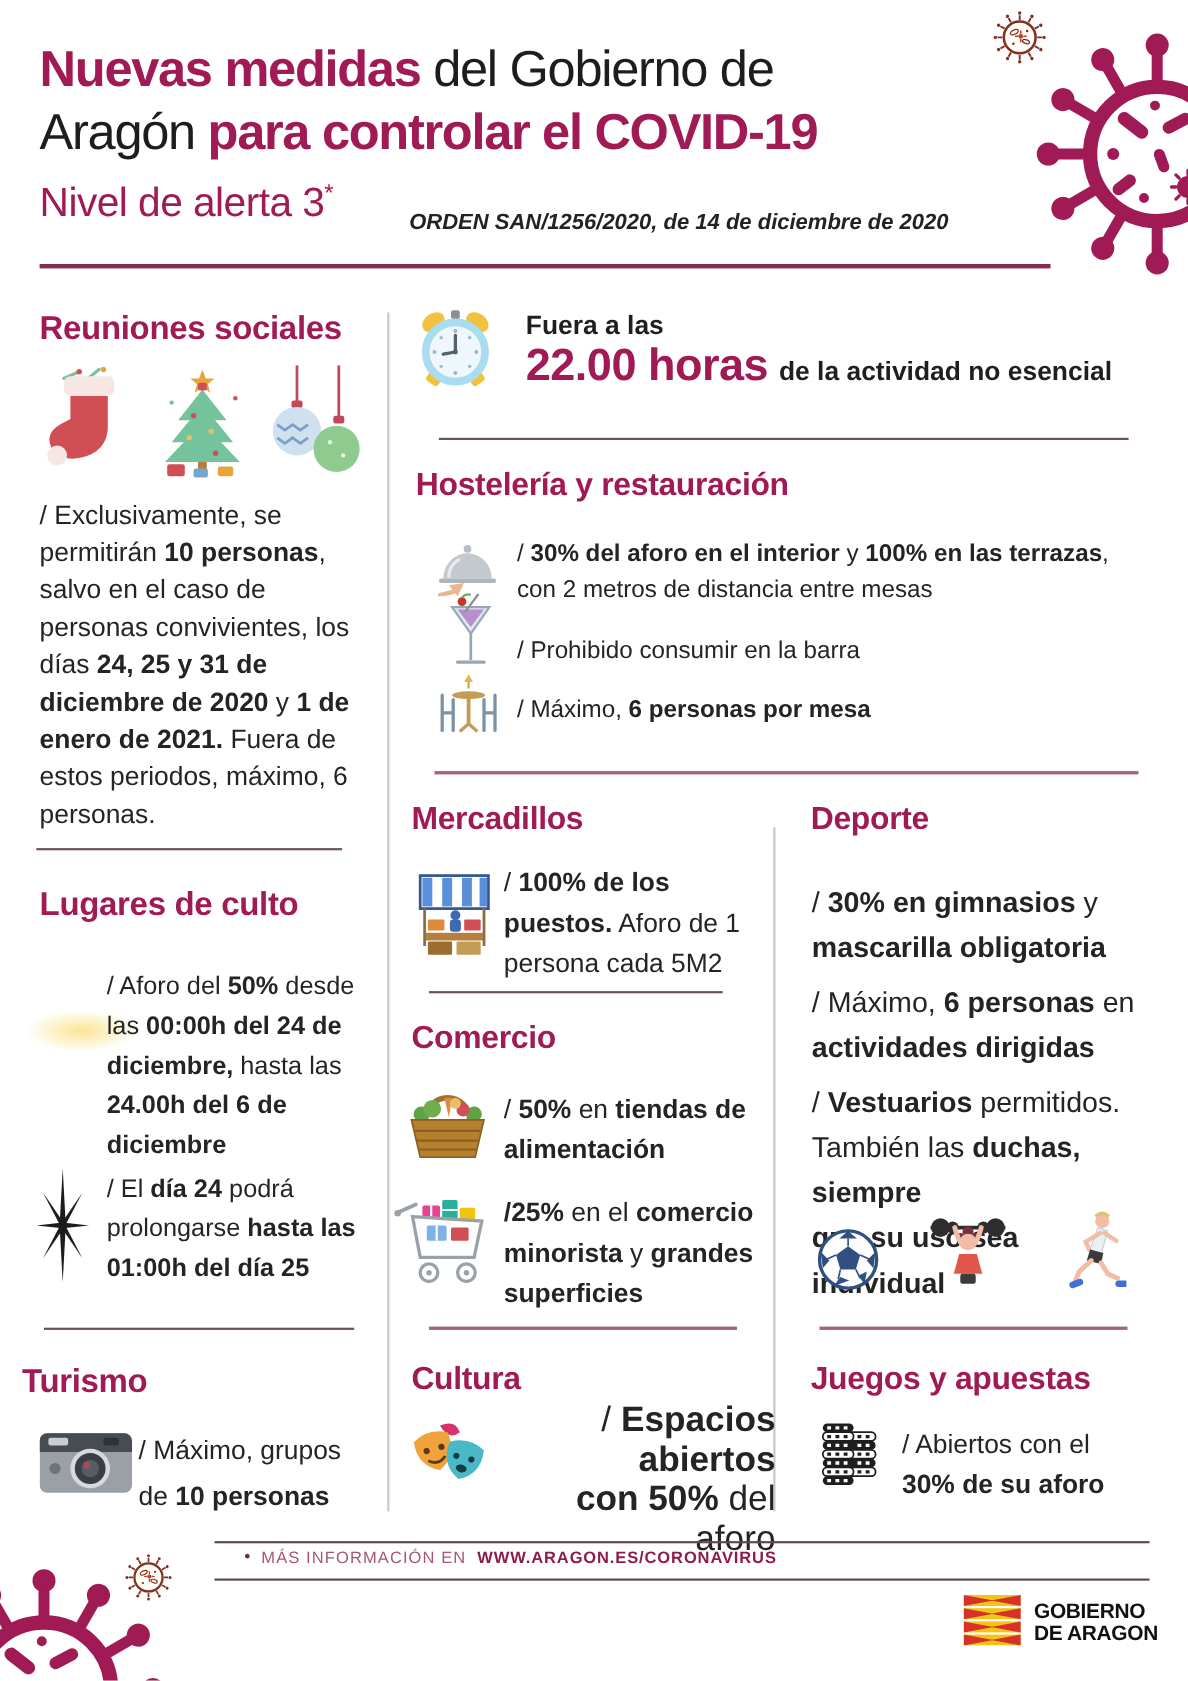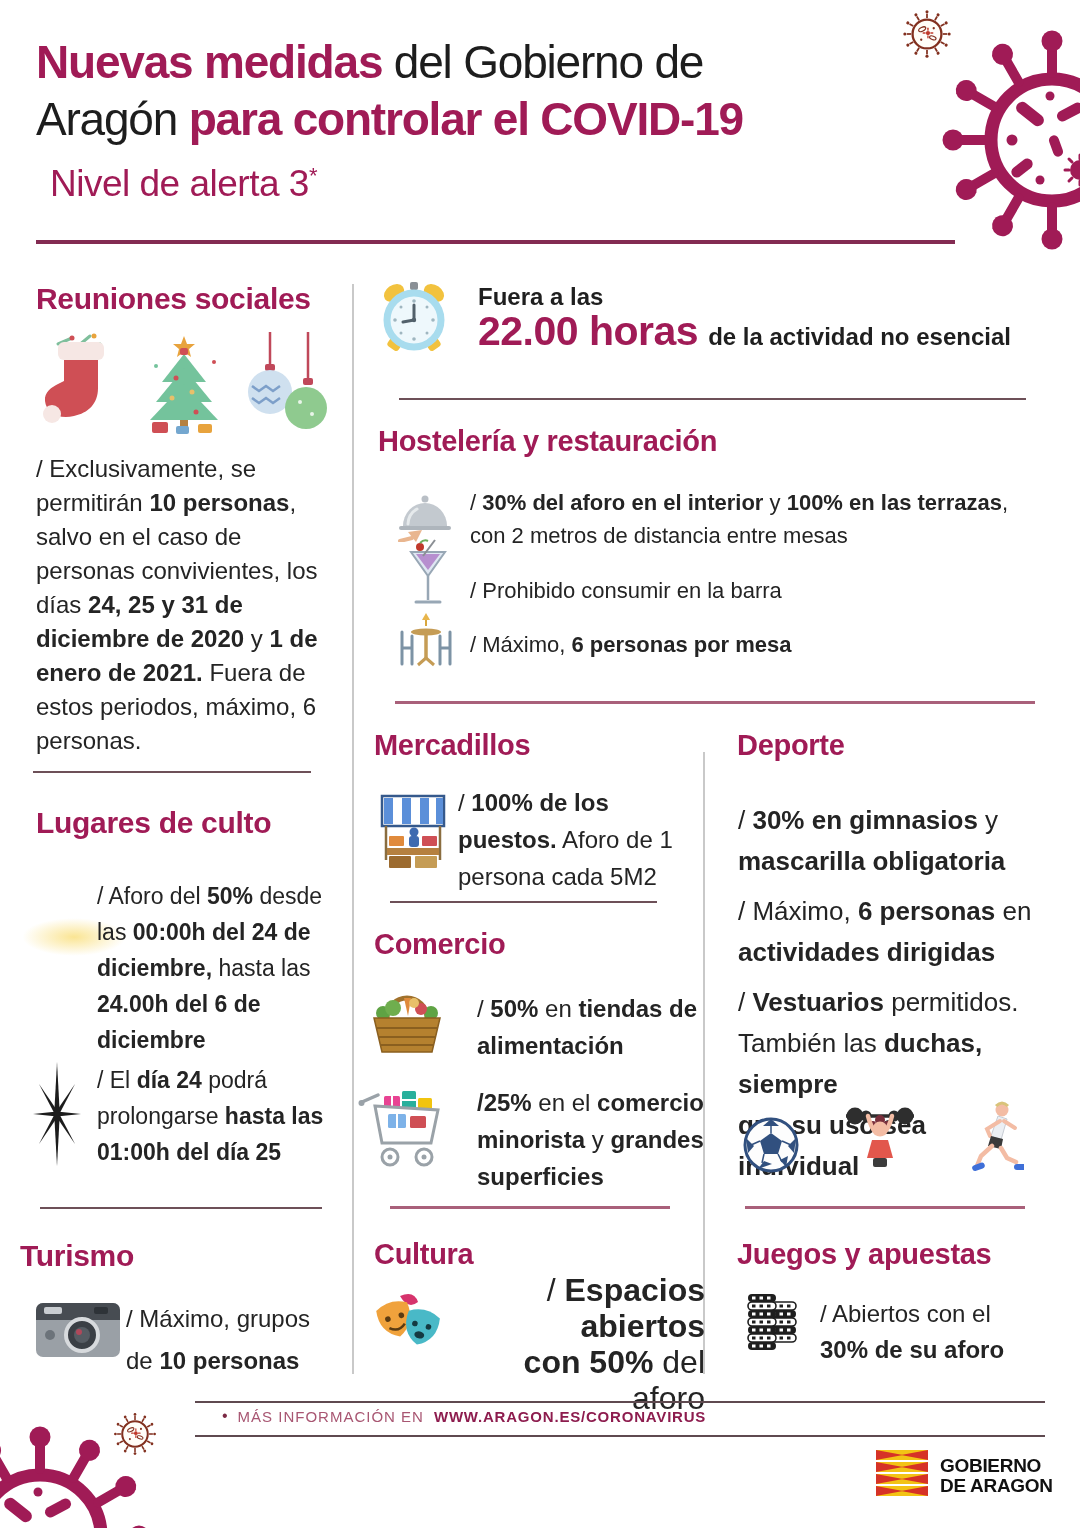--- a/index.html
+++ b/index.html
@@ -5,40 +5,40 @@
   html,body{margin:0;padding:0;background:#ffffff;}
   .page{position:relative;width:1080px;height:1528px;background:#ffffff;overflow:hidden;
         font-family:"Liberation Sans",sans-serif;color:#242424;}
   .abs{position:absolute;}
   .b{font-weight:700;}
   .rich{white-space:pre-line;}
   
   .title{left:36px;top:34px;width:920px;font-size:46px;line-height:57px;letter-spacing:-1.2px;
          font-weight:400;color:#1d1d1d;white-space:pre-line;}
   .title .b{color:#A01B56;font-weight:800;}
-  .alert{left:36px;top:163px;font-size:37px;color:#A01B56;font-weight:400;letter-spacing:-0.5px;margin-left:14px;}
+  .alert{left:36px;top:163px;font-size:37px;color:#A01B56;font-weight:400;letter-spacing:-0.5px;}
   .alert sup{font-size:22px;}
   .order{left:372px;top:191px;font-size:20px;font-style:italic;font-weight:700;color:#222;}
   .rule-header{left:36px;top:240px;width:919px;height:4px;background:#832B52;}
   
   .hline{height:2px;background:#6d5058;}
   .hline.pink{background:#a9607a;height:2.5px;}
   .vline{width:2px;background:#c9c9c9;}
   
   .sec{font-weight:800;color:#A01B56;letter-spacing:-0.3px;}
   .sec.lg{font-size:30px;}
   .sec.md{font-size:29px;}
   
   .t-reu{left:36px;top:452px;width:330px;font-size:24px;line-height:34px;}
   .t-lug1{left:97px;top:878px;width:300px;font-size:23px;line-height:36px;}
   .t-lug2{left:97px;top:1062px;width:300px;font-size:23px;line-height:36px;}
   .t-tur{left:126px;top:1298px;width:260px;font-size:24px;line-height:42px;}
   .t-host{width:580px;font-size:22px;line-height:33px;}
   .t-merc{left:458px;top:784px;width:240px;font-size:24px;line-height:37px;}
-  .t-com{width:250px;font-size:24px;line-height:37px;margin-left:19px;}
+  .t-com{width:250px;font-size:24px;line-height:37px;}
   .t-cult{left:455px;top:1272px;width:250px;font-size:32px;line-height:36px;text-align:right;}
   .t-dep{left:738px;width:310px;font-size:26px;line-height:41px;}
   .t-jue{left:820px;top:1296px;width:240px;font-size:24px;line-height:36px;}
   
   .cierre1{left:478px;top:283px;font-size:24px;font-weight:700;color:#1f1f1f;}
   .cierre2{left:478px;top:308px;display:flex;align-items:baseline;gap:10px;}
   .cierre-time{font-size:41px;font-weight:800;color:#A01B56;letter-spacing:-0.5px;}
   .cierre-suffix{font-size:24px;font-weight:700;color:#1f1f1f;}
   
   .foot-text{left:222px;top:1407px;display:flex;align-items:center;gap:10px;font-size:15px;}
@@ -141,20 +141,21 @@
       </g>
     </defs>
     <use href="#gSmallVirus"></use>
   </svg>
 
   <div class="abs title rich"><span class="b">Nuevas medidas</span><span> del Gobierno de
 Aragón </span><span class="b">para controlar el COVID-19</span></div>
   <div class="abs alert">
     <span>Nivel de alerta 3</span><sup>*</sup>
   </div>
+  <div class="abs order">ORDEN SAN/1256/2020, de 14 de diciembre de 2020</div>
   <div class="abs rule-header"></div>
 
   <div class="abs vline" style="left:352px;top:284px;height:1090px;"></div>
   <div class="abs vline" style="left:703px;top:752px;height:622px;"></div>
 
   <div class="abs sec lg" style="left:36px;top:282px;">Reuniones sociales</div>
 
   <div class="abs xmas-row">
     <svg width="92" height="100" viewBox="0 0 92 100">
       <path d="M24 12 l14 -6 m6 8 l12 -10 m-4 12 l14 -4" stroke="#7fbf9c" stroke-width="3" fill="none" stroke-linecap="round"></path>

